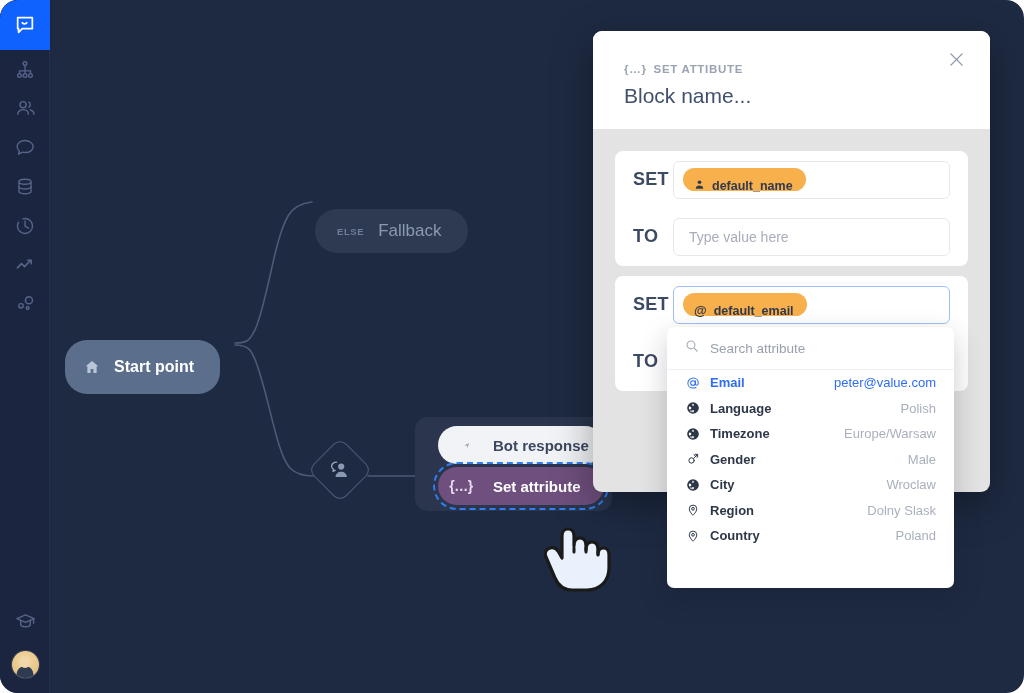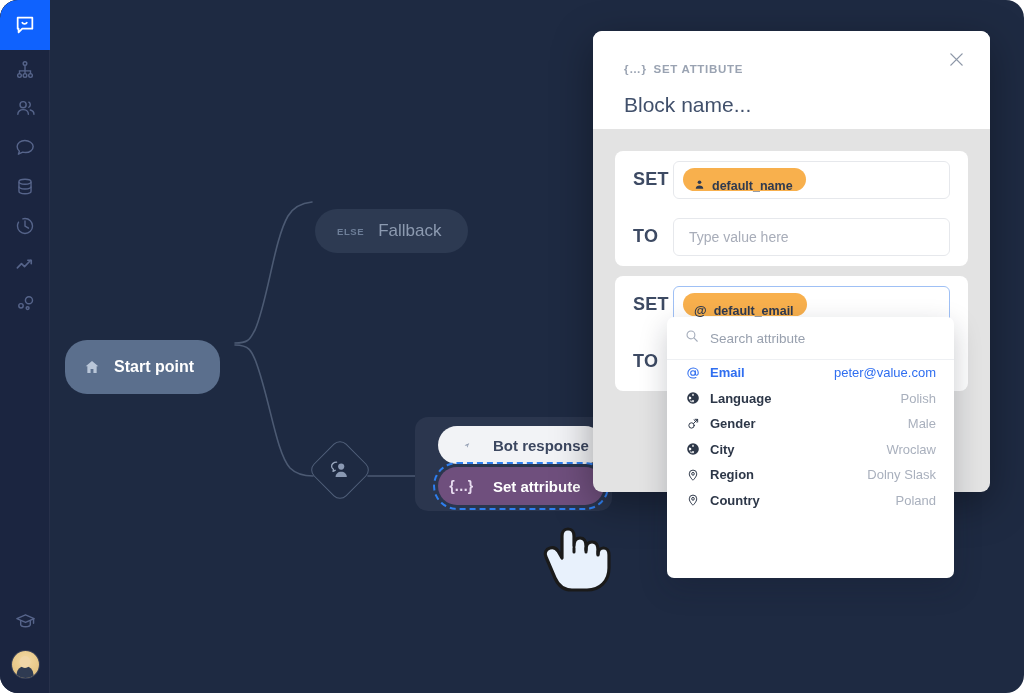--- a/index.html
+++ b/index.html
@@ -161,21 +161,21 @@
     padding: 32px 28px 0 31px;
     position: relative;
   }
   .modal-kicker {
     display: flex; align-items: center; gap: 7px;
     font-size: 11.5px; font-weight: bold; letter-spacing: .7px;
     color: #9aa3b2;
   }
   .kicker-braces { font-size: 11.5px; font-weight: bold; color: #9aa3b2; }
   .modal-title {
-    margin-top: 18px;
+    margin-top: 9px;
     font-size: 21px; color: #41506b; font-weight: normal;
   }
   .modal-close {
     position: absolute; right: 20px; top: 14px;
     width: 28px; height: 28px;
     display: flex; align-items: center; justify-content: center;
     cursor: pointer;
   }
 
   .card {
@@ -214,21 +214,21 @@
     height: 23px; padding: 12px 13px 0 11px;
     border-radius: 12px;
     background: #f8b04d;
     color: #2f3a4f;
     font-size: 12.5px; font-weight: bold;
   }
   .chip-at { font-size: 13px; font-weight: bold; color: #2f3a4f; }
 
   
   .dropdown {
-    position: absolute; left: 667px; top: 317px;
+    position: absolute; left: 667px; top: 327px;
     width: 287px; height: 261px;
     background: #ffffff;
     border-radius: 7px;
     box-shadow: 0 10px 28px rgba(16,24,40,0.22);
     overflow: hidden;
     z-index: 20;
   }
   .dd-search {
     height: 43px;
     display: flex; align-items: center; gap: 11px;
@@ -492,20 +492,29 @@
     <div class="dd-item">
       <span class="dd-icon">
         <svg width="14" height="14" viewBox="0 0 24 24" fill="#2d3748">
           <path d="M12 2a10 10 0 100 20 10 10 0 000-20zm0 2.2c1 1 1.6 2.2 2 3.6-1.3.3-2.7.3-4 0 .4-1.4 1-2.6 2-3.6zM5.3 9.4c1.2.4 2.4.6 3.6.7-.1 1.3-.1 2.5 0 3.8-1.2.1-2.4.3-3.6.7a7.9 7.9 0 010-5.2zm1 7.4c.9-.3 1.8-.4 2.8-.5.3 1.3.8 2.4 1.5 3.4a7.9 7.9 0 01-4.3-2.9zm5.7 3c-1-1-1.6-2.2-2-3.6 1.3-.3 2.7-.3 4 0-.4 1.4-1 2.6-2 3.6z"></path>
         </svg>
       </span>
       <span class="dd-name">Language</span>
       <span class="dd-val">Polish</span>
     </div>
 
+    <div class="dd-item">
+      <span class="dd-icon">
+        <svg width="14" height="14" viewBox="0 0 24 24" fill="#2d3748">
+          <path d="M12 2a10 10 0 100 20 10 10 0 000-20zm0 2.2c1 1 1.6 2.2 2 3.6-1.3.3-2.7.3-4 0 .4-1.4 1-2.6 2-3.6zM5.3 9.4c1.2.4 2.4.6 3.6.7-.1 1.3-.1 2.5 0 3.8-1.2.1-2.4.3-3.6.7a7.9 7.9 0 010-5.2zm1 7.4c.9-.3 1.8-.4 2.8-.5.3 1.3.8 2.4 1.5 3.4a7.9 7.9 0 01-4.3-2.9zm5.7 3c-1-1-1.6-2.2-2-3.6 1.3-.3 2.7-.3 4 0-.4 1.4-1 2.6-2 3.6z"></path>
+        </svg>
+      </span>
+      <span class="dd-name">Timezone</span>
+      <span class="dd-val">Europe/Warsaw</span>
+    </div>
 
     <div class="dd-item">
       <span class="dd-icon">
         <svg width="14" height="14" viewBox="0 0 24 24" fill="none" stroke="#2d3748" stroke-width="1.7" stroke-linecap="round">
           <circle cx="9.5" cy="14.5" r="4.6"></circle>
           <path d="M13 11L20 4M15.5 4H20v4.5M18 9l-4-4"></path>
         </svg>
       </span>
       <span class="dd-name">Gender</span>
       <span class="dd-val">Male</span>

